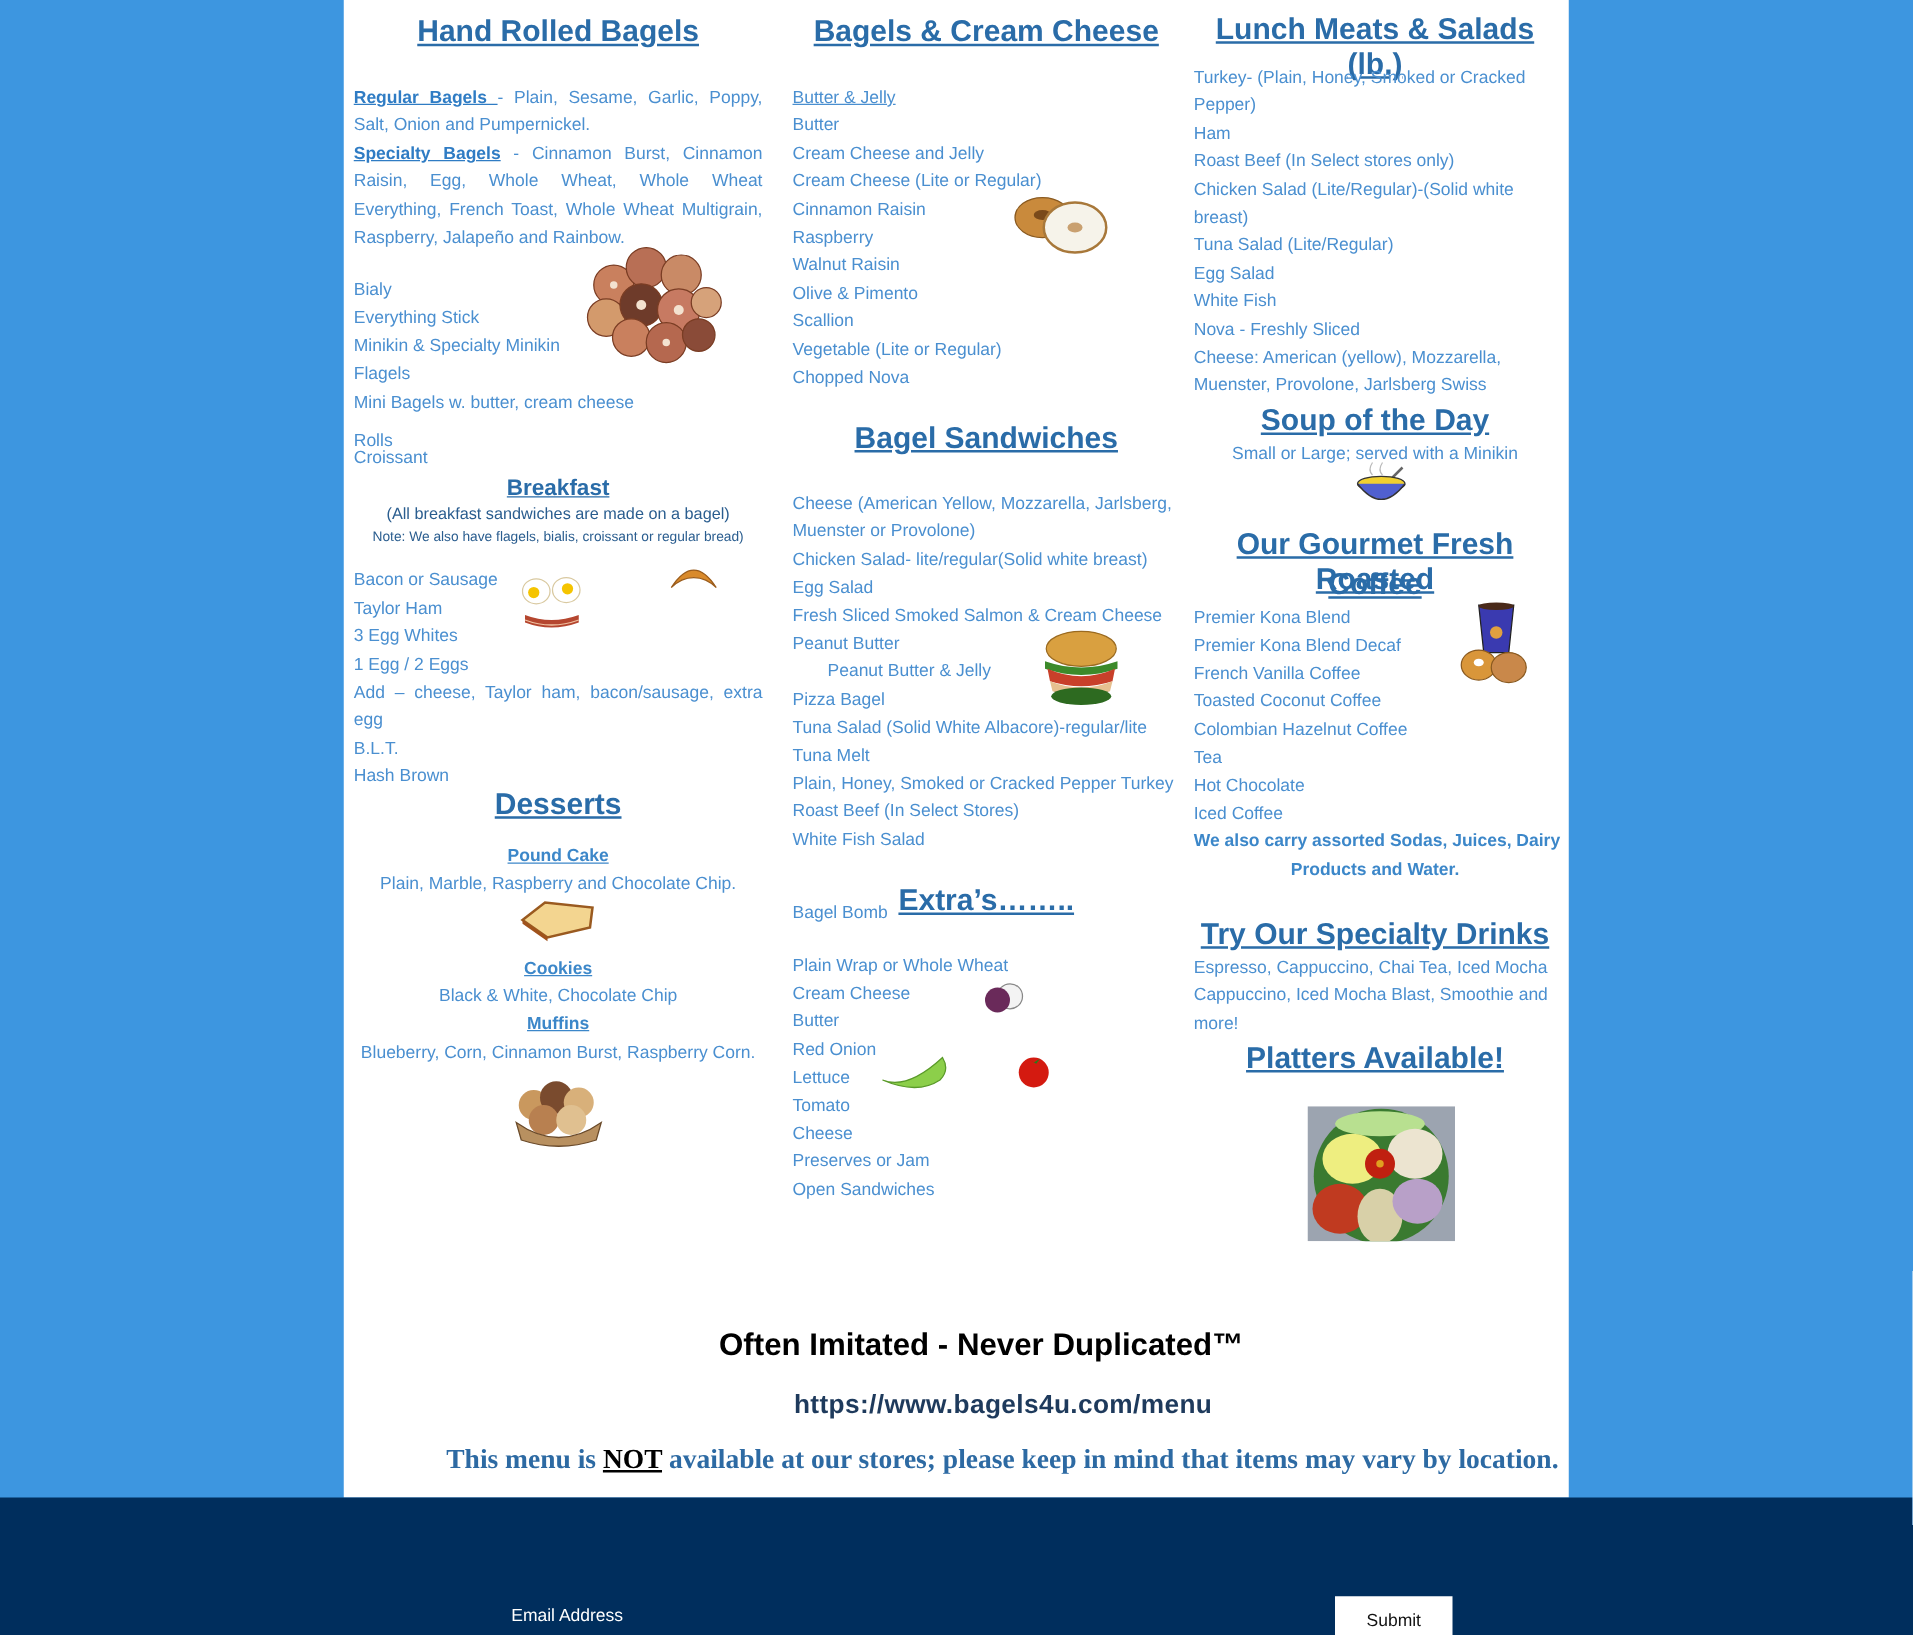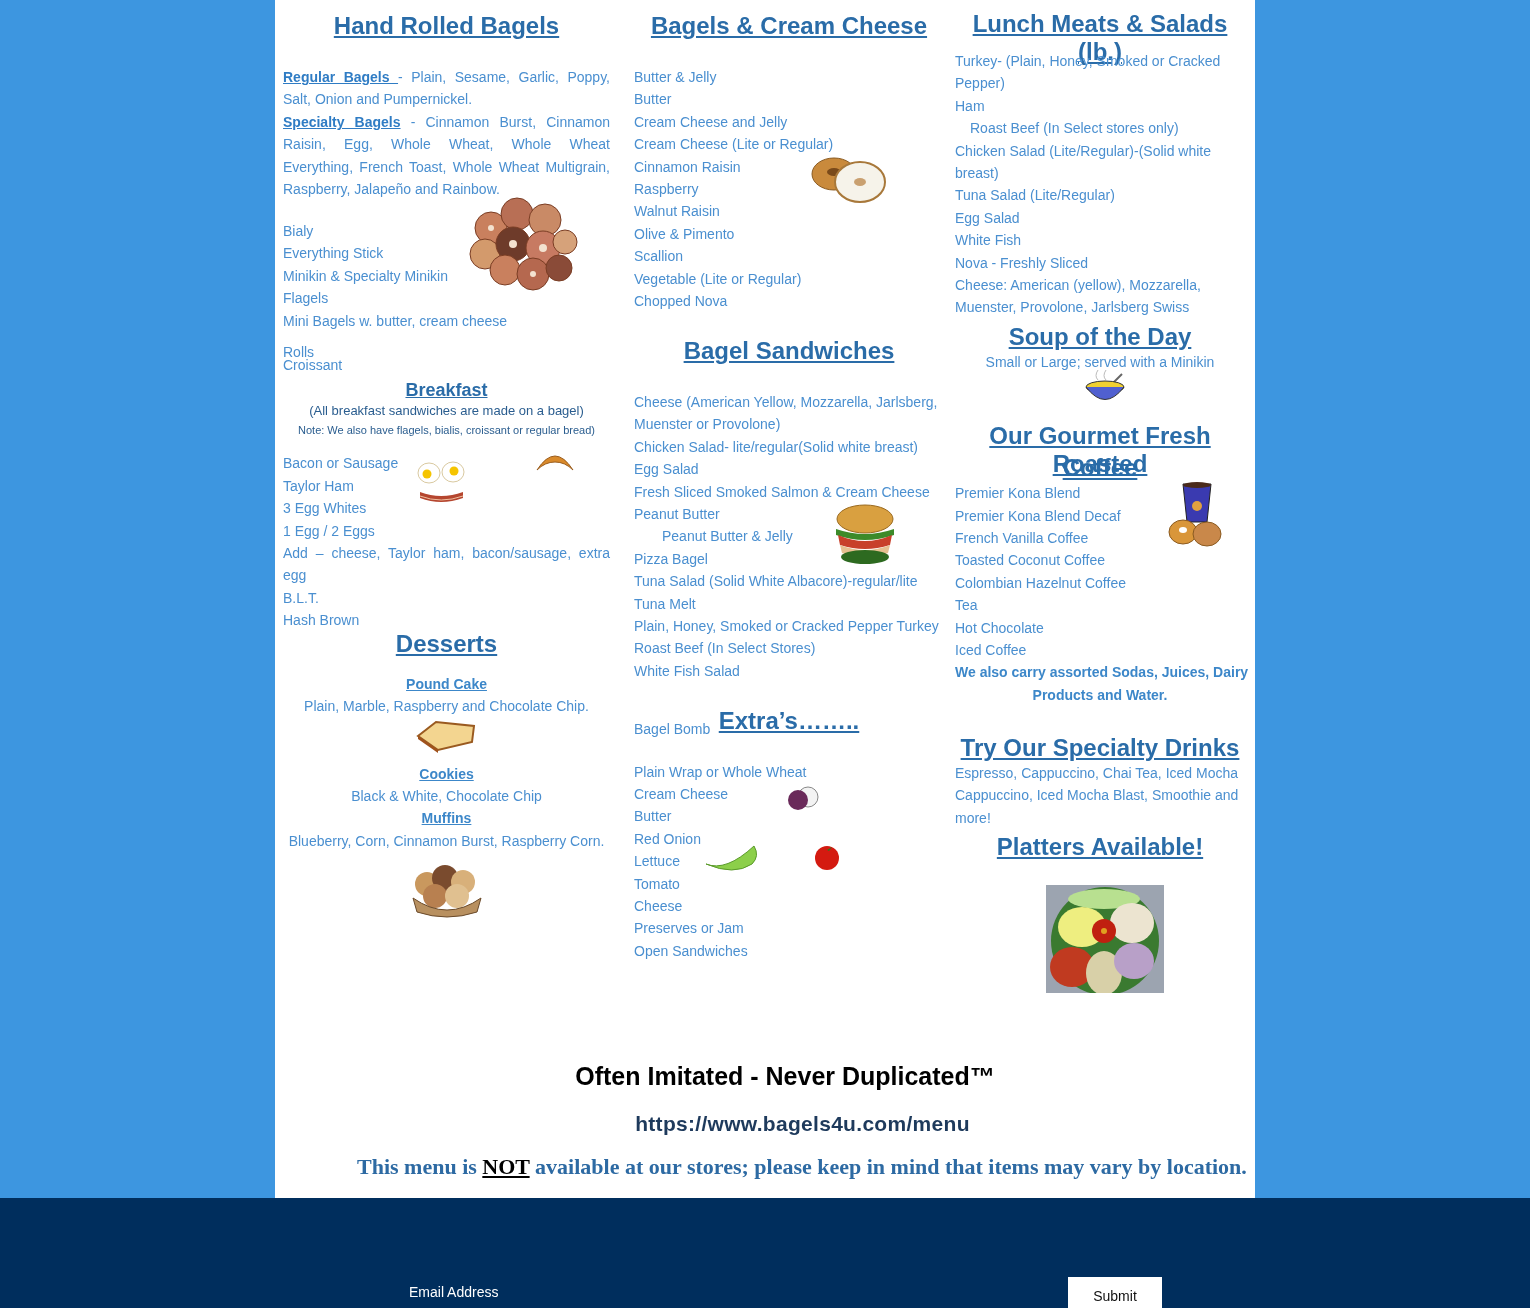--- a/index.html
+++ b/index.html
@@ -104,21 +104,21 @@
         <circle cx="38" cy="18" r="13" fill="#7a4b2e"></circle>
         <circle cx="56" cy="22" r="12" fill="#d8b07a"></circle>
       <circle cx="28" cy="36" r="12" fill="#b88050"></circle>
         <circle cx="50" cy="36" r="12" fill="#e0c090"></circle>
       <path d="M6 38 Q40 62 74 38 L70 52 Q40 62 10 52 Z" fill="#b89060" stroke="#6a4a2a"></path>
     </svg>
   </div>
 
   <div class="col col2">
     <div class="h" style="top:12px;">Bagels &amp; Cream Cheese</div>
-    <div class="item" style="top:66px;">Butter &amp; Jelly</div>
+    <div class="item" style="top:66px;text-decoration:underline;">Butter &amp; Jelly</div>
     <div class="item" style="top:88px;">Butter</div>
     <div class="item" style="top:111px;">Cream Cheese and Jelly</div>
     <div class="item" style="top:133px;">Cream Cheese  (Lite or Regular)</div>
     <div class="item" style="top:156px;">Cinnamon Raisin</div>
     <div class="item" style="top:178px;">Raspberry</div>
     <div class="item" style="top:200px;">Walnut Raisin</div>
     <div class="item" style="top:223px;">Olive &amp; Pimento</div>
     <div class="item" style="top:245px;">Scallion</div>
     <div class="item" style="top:268px;">Vegetable (Lite or Regular)</div>
     <div class="item" style="top:290px;">Chopped Nova</div>
@@ -173,21 +173,21 @@
       <circle cx="15" cy="16" r="12" fill="#d41a10"></circle>
         <path d="M10 5 L15 8 L20 5 L17 9 Z" fill="#2a7a1a"></path>
     </svg>
   </div>
 
   <div class="col col3">
     <div class="h" style="top:10px;">Lunch Meats &amp; Salads (lb.)</div>
     <div class="item" style="top:50px;">Turkey- (Plain, Honey, Smoked or Cracked</div>
     <div class="item" style="top:72px;">Pepper)</div>
     <div class="item" style="top:95px;">Ham</div>
-    <div class="item" style="top:117px;margin-left:15px;">Roast Beef (In Select stores only)</div>
+    <div class="item" style="top:117px;">Roast Beef (In Select stores only)</div>
     <div class="item" style="top:140px;">Chicken Salad (Lite/Regular)-(Solid white</div>
     <div class="item" style="top:162px;">breast)</div>
     <div class="item" style="top:184px;">Tuna Salad (Lite/Regular)</div>
     <div class="item" style="top:207px;">Egg Salad</div>
     <div class="item" style="top:229px;">White Fish</div>
     <div class="item" style="top:252px;">Nova - Freshly Sliced</div>
     <div class="item" style="top:274px;">Cheese: American (yellow), Mozzarella,</div>
     <div class="item" style="top:296px;">Muenster, Provolone, Jarlsberg Swiss</div>
 
     <div class="h" style="top:323px;">Soup of the Day </div>

